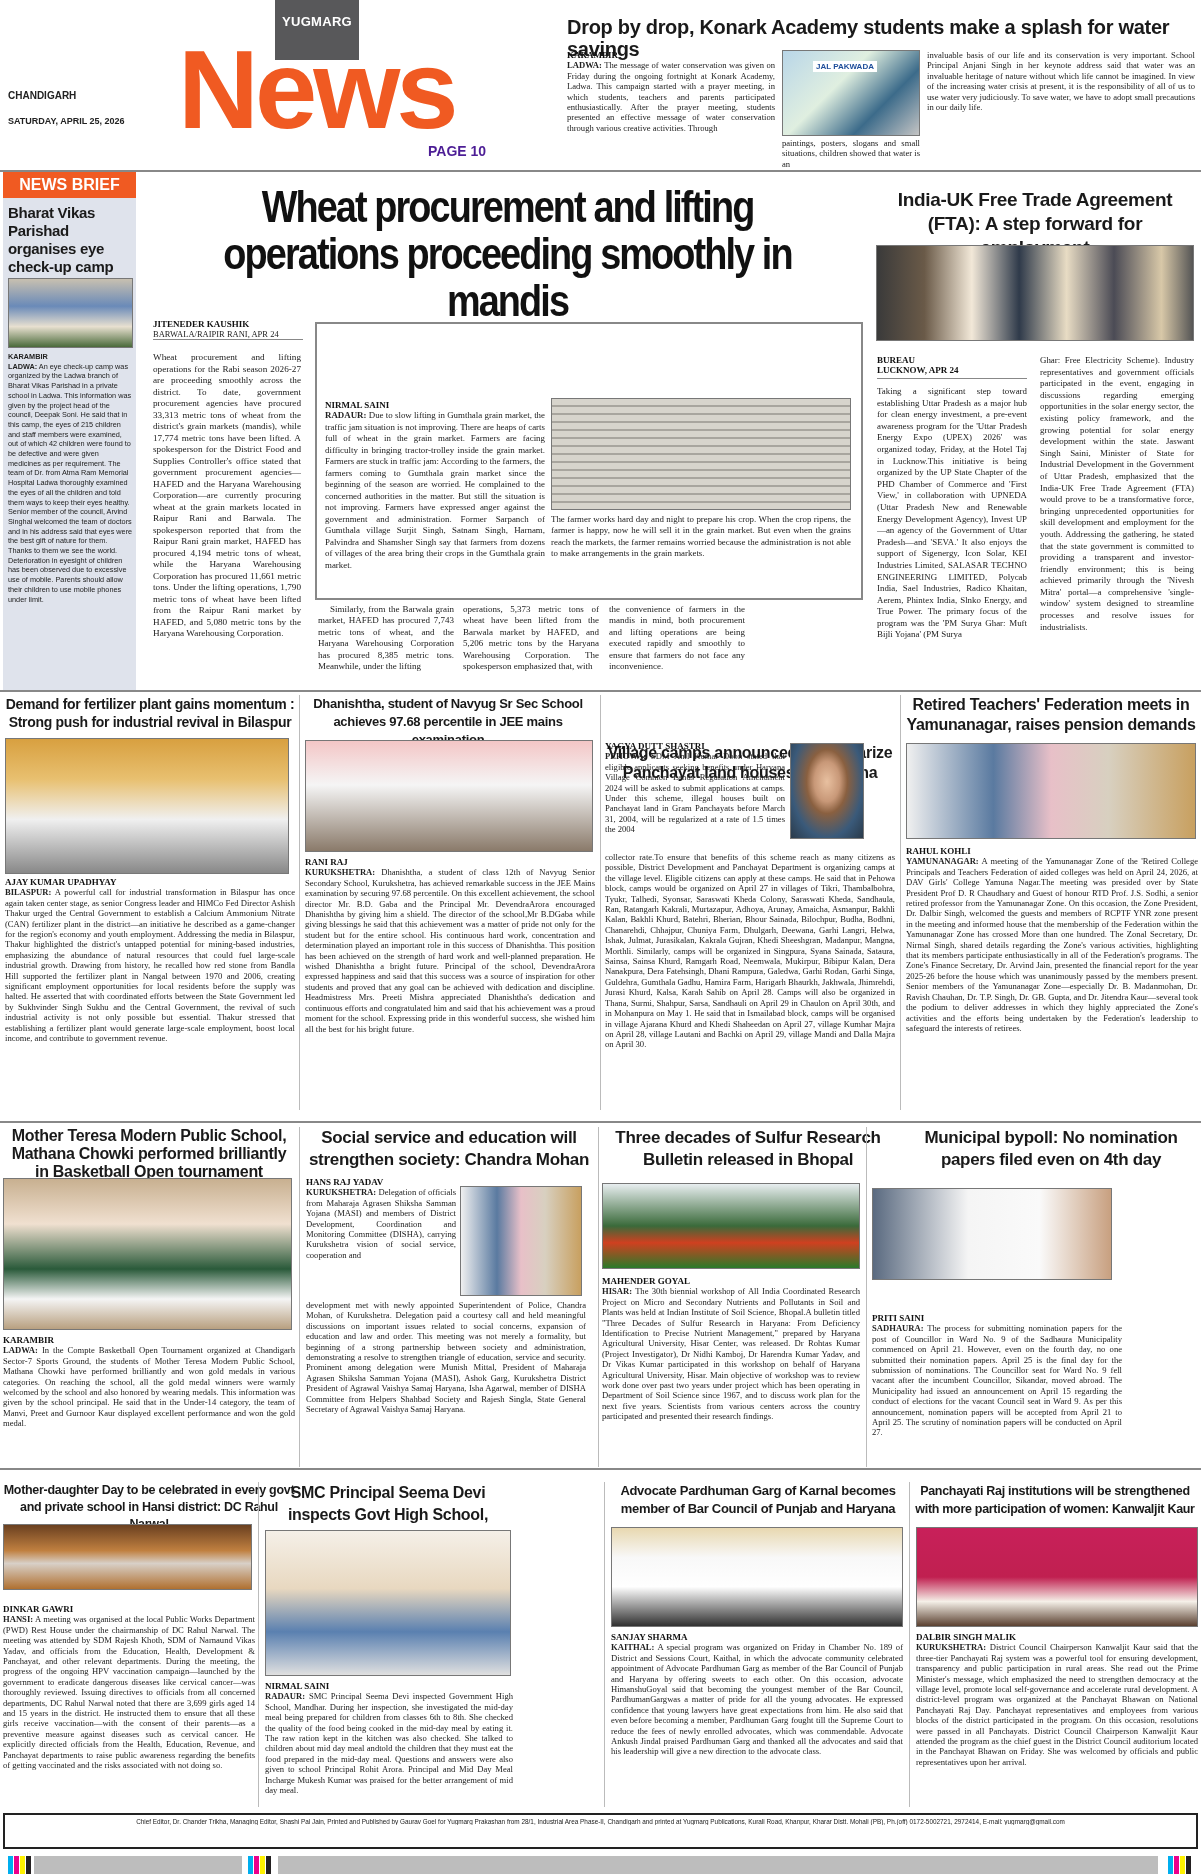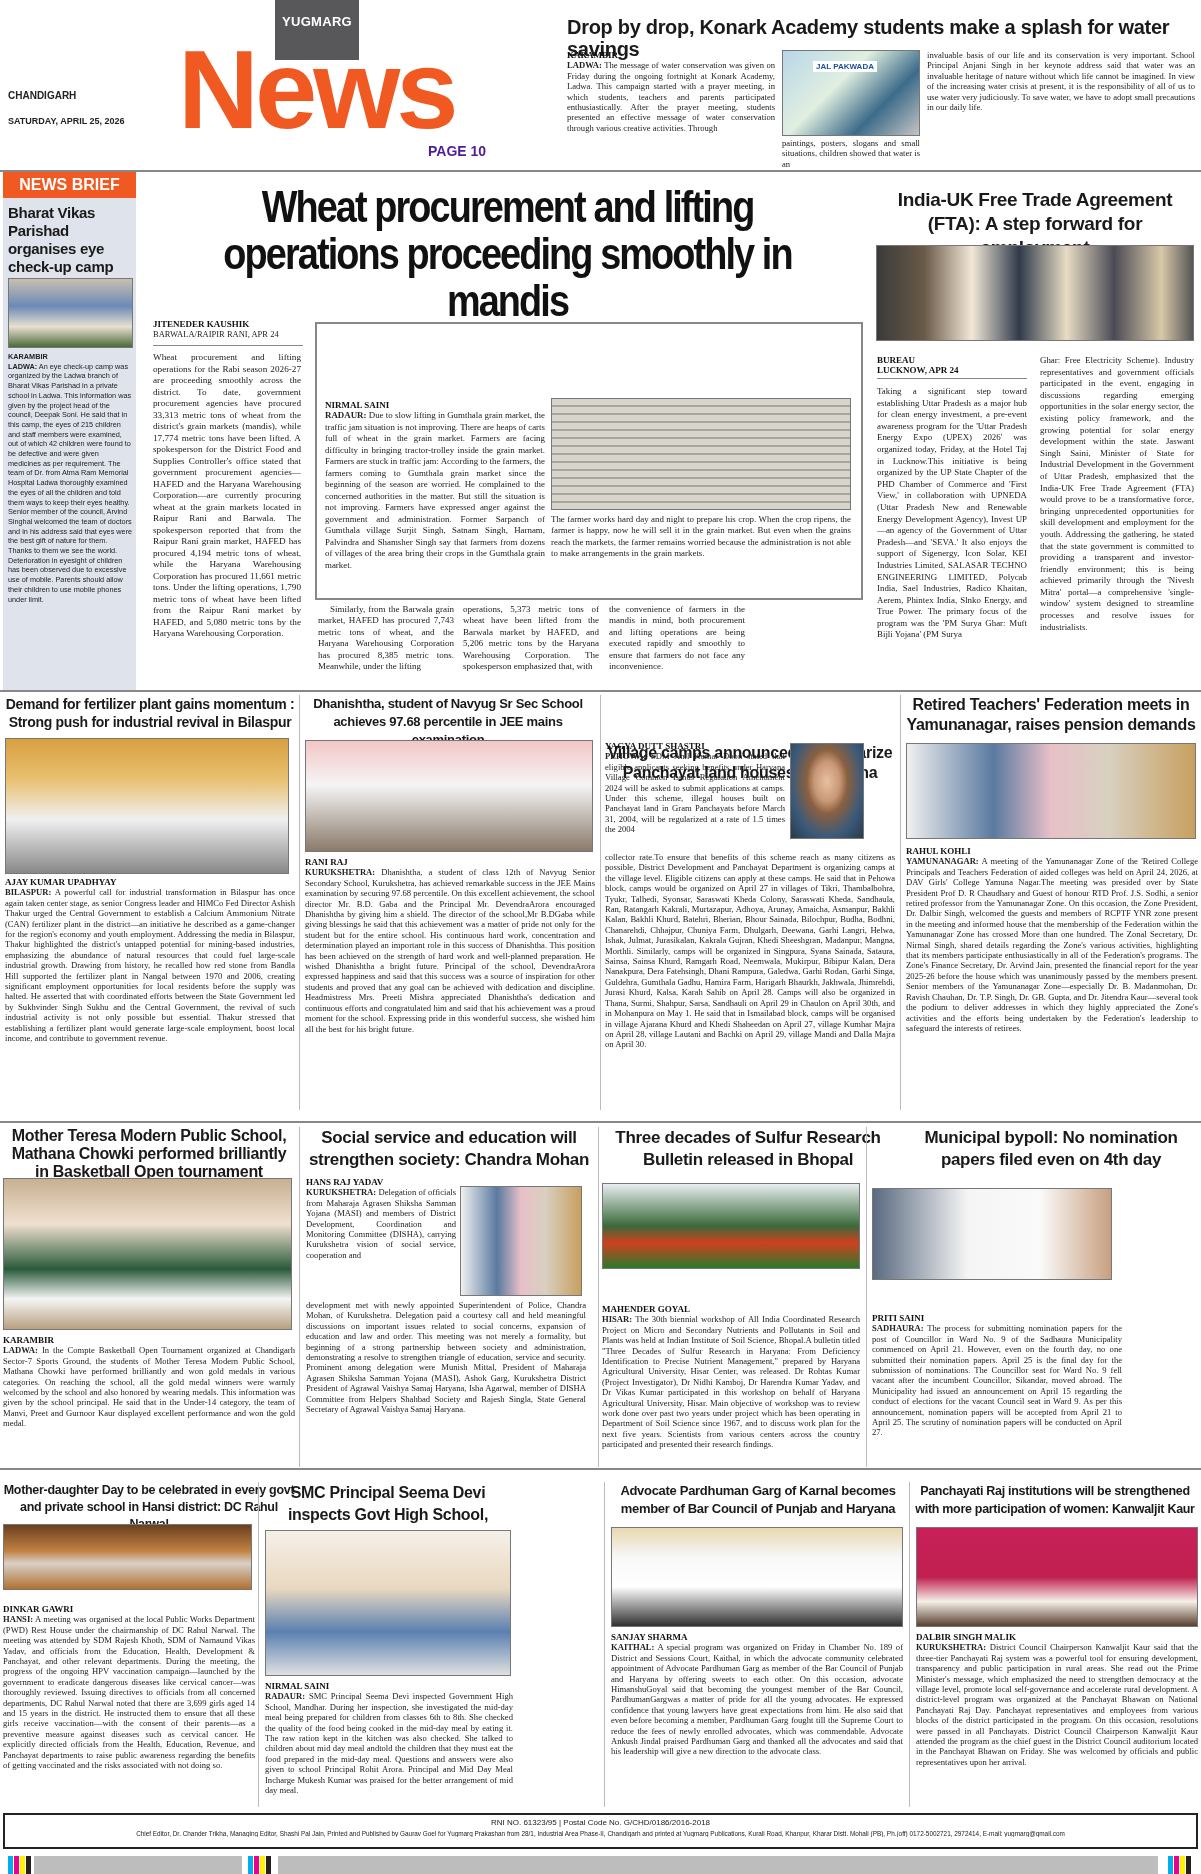--- a/index.html
+++ b/index.html
@@ -67,21 +67,21 @@
   <div class="abs" id="brief-tag">NEWS BRIEF</div>
   <div class="abs hl" style="left:5px;top:32px;width:125px;font-size:15px;text-align:left;line-height:18px;">Bharat Vikas Parishad organises eye check-up camp</div>
   <div class="photo ph-eye" style="left:5px;top:106px;width:125px;height:70px;"></div>
   <div class="abs" style="left:5px;top:180px;width:125px;font-family:'Liberation Sans',sans-serif;font-size:7.3px;line-height:9.7px;color:#222;">
     <div style="font-weight:bold">KARAMBIR</div>
     <div><b>LADWA:</b> <span>An eye check-up camp was organized by the Ladwa branch of Bharat Vikas Parishad in a private school in Ladwa. This information was given by the project head of the council, Deepak Soni. He said that in this camp, the eyes of 215 children and staff members were examined, out of which 42 children were found to be defective and were given medicines as per requirement. The team of Dr. from Atma Ram Memorial Hospital Ladwa thoroughly examined the eyes of all the children and told them ways to keep their eyes healthy. Senior member of the council, Arvind Singhal welcomed the team of doctors and in his address said that eyes were the best gift of nature for them. Thanks to them we see the world. Deterioration in eyesight of children has been observed due to excessive use of mobile. Parents should allow their children to use mobile phones under limit.</span></div>
   </div>
 </div>
 
 <div class="abs" style="left:150px;top:183px;width:715px;font-family:'Liberation Sans',sans-serif;font-weight:bold;font-size:44px;line-height:47px;text-align:center;color:#111;letter-spacing:-2.2px;transform:scaleX(0.86);transform-origin:center top;">Wheat procurement and lifting operations proceeding smoothly in mandis</div>
-<div class="abs" style="left:153px;top:319px;width:150px;border-bottom:1px solid #888;padding-bottom:6px;">
+<div class="abs" style="left:153px;top:319px;width:150px;border-bottom:1px solid #888;padding-bottom:0;">
   <div class="byline">JITENEDER KAUSHIK</div>
   <div style="font-size:8.5px;color:#222">BARWALA/RAIPIR RANI, APR 24</div>
 </div>
 <div class="abs body" style="left:153px;top:352px;width:148px;font-size:9.2px;line-height:11.5px;">Wheat procurement and lifting operations for the Rabi season 2026-27 are proceeding smoothly across the district. To date, government procurement agencies have procured 33,313 metric tons of wheat from the district's grain markets (mandis), while 17,774 metric tons have been lifted. A spokesperson for the District Food and Supplies Controller's office stated that government procurement agencies—HAFED and the Haryana Warehousing Corporation—are currently procuring wheat at the grain markets located in Raipur Rani and Barwala. The spokesperson reported that from the Raipur Rani grain market, HAFED has procured 4,194 metric tons of wheat, while the Haryana Warehousing Corporation has procured 11,661 metric tons. Under the lifting operations, 1,790 metric tons of wheat have been lifted from the Raipur Rani market by HAFED, and 5,080 metric tons by the Haryana Warehousing Corporation.</div>
 
 <div class="abs" style="left:315px;top:322px;width:548px;height:278px;border:2px solid #888;">
   <div class="abs" style="left:8px;top:76px;width:220px;">
     <div class="byline">NIRMAL SAINI</div>
     <div class="body" style="font-size:8.9px;line-height:11.5px;"><span class="dateline">RADAUR:</span> <span>Due to slow lifting in Gumthala grain market, the traffic jam situation is not improving. There are heaps of carts full of wheat in the grain market. Farmers are facing difficulty in bringing tractor-trolley inside the grain market. Farmers are stuck in traffic jam: According to the farmers, the farmers coming to Gumthala grain market since the beginning of the season are worried. He complained to the concerned authorities in the matter. But still the situation is not improving. Farmers have expressed anger against the government and administration. Former Sarpanch of Gumthala village Surjit Singh, Satnam Singh, Harnam, Palvindra and Shamsher Singh say that farmers from dozens of villages of the area bring their crops in the Gumthala grain market.</span></div>
   </div>
@@ -149,21 +149,21 @@
 <div class="abs hl" style="left:303px;top:1127px;width:292px;font-size:17px;line-height:22px;">Social service and education will strengthen society: Chandra Mohan</div>
 <div class="abs" style="left:306px;top:1177px;width:150px;">
   <div class="byline">HANS RAJ YADAV</div>
   <div class="body"><span class="dateline">KURUKSHETRA:</span> <span>Delegation of officials from Maharaja Agrasen Shiksha Samman Yojana (MASI) and members of District Development, Coordination and Monitoring Committee (DISHA), carrying Kurukshetra vision of social service, cooperation and</span></div>
 </div>
 <div class="photo ph-meet" style="left:460px;top:1186px;width:122px;height:110px;"></div>
 <div class="abs body" style="left:306px;top:1300px;width:280px;">development met with newly appointed Superintendent of Police, Chandra Mohan, of Kurukshetra. Delegation paid a courtesy call and held meaningful discussions on important issues related to social concerns, expansion of education and law and order. This meeting was not merely a formality, but beginning of a strong partnership between society and administration, demonstrating a resolve to strengthen triangle of education, service and security. Prominent among delegation were Munish Mittal, President of Maharaja Agrasen Shiksha Samman Yojana (MASI), Ashok Garg, Kurukshetra District President of Agrawal Vaishya Samaj Haryana, Isha Agarwal, member of DISHA Committee from Helpers Shahbad Society and Rajesh Singla, State General Secretary of Agrawal Vaishya Samaj Haryana.</div>
 
 <div class="abs hl" style="left:602px;top:1127px;width:292px;font-size:17px;line-height:22px;">Three decades of Sulfur Research Bulletin released in Bhopal</div>
 <div class="photo ph-green" style="left:602px;top:1183px;width:258px;height:86px;"></div>
-<div class="abs" style="left:602px;top:1276px;width:258px;margin-top:28px;">
+<div class="abs" style="left:602px;top:1276px;width:258px;">
   <div class="byline">MAHENDER GOYAL</div>
   <div class="body"><span class="dateline">HISAR:</span> <span>The 30th biennial workshop of All India Coordinated Research Project on Micro and Secondary Nutrients and Pollutants in Soil and Plants was held at Indian Institute of Soil Science, Bhopal.A bulletin titled "Three Decades of Sulfur Research in Haryana: From Deficiency Identification to Precise Nutrient Management," prepared by Haryana Agricultural University, Hisar Center, was released. Dr Rohtas Kumar (Project Investigator), Dr Nidhi Kamboj, Dr Harendra Kumar Yadav, and Dr Vikas Kumar participated in this workshop on behalf of Haryana Agricultural University, Hisar. Main objective of workshop was to review work done over past two years under project which has been operating in Department of Soil Science since 1967, and to discuss work plan for the next five years. Scientists from various centers across the country participated and presented their research findings.</span></div>
 </div>
 
 <div class="abs hl" style="left:905px;top:1127px;width:292px;font-size:17px;line-height:22px;">Municipal bypoll: No nomination papers filed even on 4th day</div>
 <div class="photo ph-office" style="left:872px;top:1188px;width:240px;height:92px;left:872px;"></div>
 <div class="abs" style="left:872px;top:1313px;width:250px;">
   <div class="byline">PRITI SAINI</div>
   <div class="body"><span class="dateline">SADHAURA:</span> <span>The process for submitting nomination papers for the post of Councillor in Ward No. 9 of the Sadhaura Municipality commenced on April 21. However, even on the fourth day, no one submitted their nomination papers. April 25 is the final day for the submission of nominations. The Councillor seat for Ward No. 9 fell vacant after the incumbent Councillor, Sikandar, moved abroad. The Municipality had issued an announcement on April 15 regarding the conduct of elections for the vacant Council seat in Ward 9. As per this announcement, nomination papers will be accepted from April 21 to April 25. The scrutiny of nomination papers will be conducted on April 27.</span></div>
 </div>
@@ -200,21 +200,20 @@
 <div class="abs" style="left:916px;top:1632px;width:282px;">
   <div class="byline">DALBIR SINGH MALIK</div>
   <div class="body"><span class="dateline">KURUKSHETRA:</span> <span>District Council Chairperson Kanwaljit Kaur said that the three-tier Panchayati Raj system was a powerful tool for ensuring development, transparency and public participation in rural areas. She read out the Prime Minister's message, which emphasized the need to strengthen democracy at the village level, promote local self-governance and accelerate rural development. A district-level program was organized at the Panchayat Bhawan on National Panchayati Raj Day. Panchayat representatives and employees from various blocks of the district participated in the program. On this occasion, resolutions were passed in all Panchayats. District Council Chairperson Kanwaljit Kaur attended the program as the chief guest in the District Council auditorium located in the Panchayat Bhawan on Friday. She was welcomed by officials and public representatives upon her arrival.</span></div>
 </div>
 
 <div class="vrule" style="left:258px;top:1482px;height:325px;"></div>
 <div class="vrule" style="left:604px;top:1482px;height:325px;"></div>
 <div class="vrule" style="left:909px;top:1482px;height:325px;"></div>
 
 <div class="abs" style="left:3px;top:1813px;width:1195px;height:36px;border:2px solid #222;">
-  <div style="text-align:center;font-family:'Liberation Sans',sans-serif;font-size:8px;color:#222;margin-top:3px;">RNI NO. 61323/95 | Postal Code No. G/CHD/0186/2016-2018</div>
   <div style="text-align:center;font-family:'Liberation Sans',sans-serif;font-size:6.4px;color:#222;margin-top:3px;white-space:nowrap;overflow:hidden;">Chief Editor, Dr. Chander Trikha, Managing Editor, Shashi Pal Jain, Printed and Published by Gaurav Goel for Yugmarg Prakashan from 28/1, Industrial Area Phase-II, Chandigarh and printed at Yugmarg Publications, Kurali Road, Khanpur, Kharar Distt. Mohali (PB), Ph.(off) 0172-5002721, 2972414, E-mail: yugmarg@gmail.com</div>
 </div>
 
 <div id="colorstrip">
     <div class="colorbar" style="left: 8px; top: 1856px; background: rgb(0, 174, 239);"></div>
     <div class="colorbar" style="left: 14px; top: 1856px; background: rgb(236, 0, 140);"></div>
     <div class="colorbar" style="left: 20px; top: 1856px; background: rgb(255, 242, 0);"></div>
     <div class="colorbar" style="left: 26px; top: 1856px; background: rgb(35, 31, 32);"></div>
     <div class="colorbar" style="left: 248px; top: 1856px; background: rgb(0, 174, 239);"></div>
     <div class="colorbar" style="left: 254px; top: 1856px; background: rgb(236, 0, 140);"></div>

